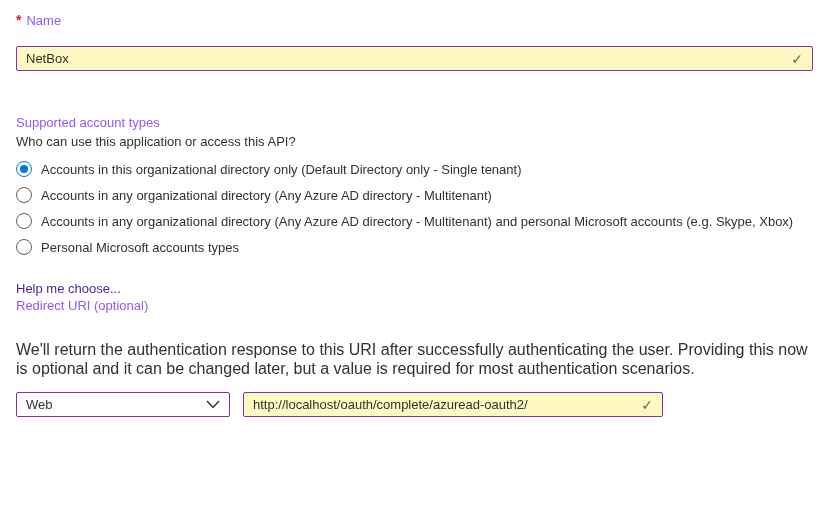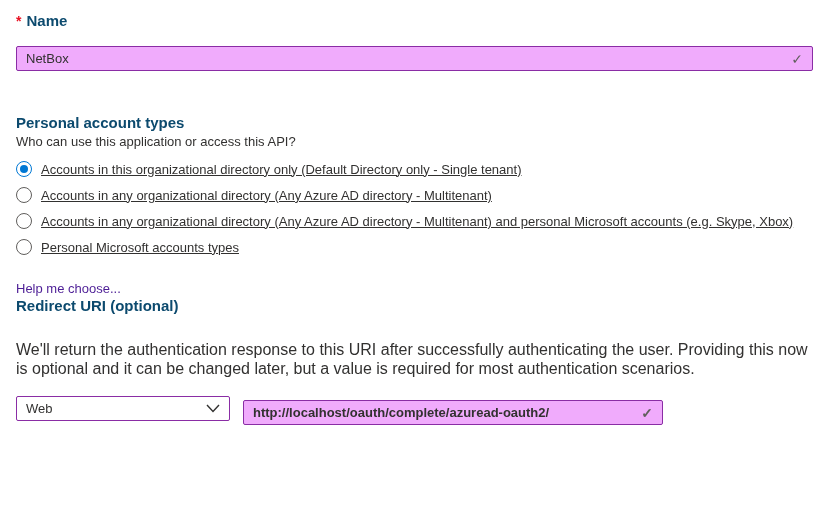--- a/index.html
+++ b/index.html
@@ -6,42 +6,42 @@
   html, body {
     width: 829px; height: 516px;
     background: #ffffff;
     font-family: "Liberation Sans", sans-serif;
     color: #323130;
     overflow: hidden;
   }
   .page { padding: 0 16px; }
 
   .section-title {
-    font-size: 15px;
-    font-weight: 700;
-    color: #0c4a6e;
+    font-size: 13px;
+    font-weight: 400;
+    color: #8b5cf6;
     line-height: 18px;
   }
   .name-title-row { margin-top: 12px; display: flex; align-items: baseline; gap: 5px; }
   .required-marker { color: #e81123; font-size: 14px; font-weight: 600; }
 
   .body-text {
     font-size: 13px;
     line-height: 15px;
     color: #323130;
   }
   .name-desc { margin-top: 14px; }
 
   .text-input {
     margin-top: 16px;
     height: 25px;
     width: 797px;
     border: 1px solid #8a2da5;
     border-radius: 2px;
-    background: #f0abfc;
+    background: #fef9c3;
     display: flex;
     align-items: center;
     padding: 0 9px;
     font-size: 13px;
     color: #323130;
   }
   .valid-icon {
     margin-left: auto;
     color: #605e5c;
     font-size: 14px;
@@ -65,21 +65,21 @@
     border-radius: 50%;
     flex: 0 0 auto;
     display: flex;
     align-items: center;
     justify-content: center;
     background: #ffffff;
   }
   .radio-row.selected .radio-circle { border-color: #0078d4; }
   .radio-dot { width: 8px; height: 8px; border-radius: 50%; background: transparent; }
   .radio-row.selected .radio-dot { background: #0078d4; }
-  .radio-label { font-size: 13px; color: #323130; white-space: nowrap; text-decoration: underline; }
+  .radio-label { font-size: 13px; color: #323130; white-space: nowrap; }
 
   .help-link {
     display: inline-block;
     margin-top: 21px;
     font-size: 13px;
     color: #4c1d95;
     text-decoration: none;
     cursor: pointer;
   }
 
@@ -105,41 +105,41 @@
     border-radius: 2px;
     display: flex;
     align-items: center;
     padding: 0 9px;
     font-size: 13px;
     color: #323130;
     background: #ffffff;
     cursor: pointer;
   }
   .chevron { margin-left: auto; display: flex; align-items: center; }
-  .uri-input { margin-top: 8px; width: 420px; font-weight: bold; }
+  .uri-input { margin-top: 0; width: 420px; }
 </style>
 </head>
 <body>
 
 <div class="page">
 
   
   <div class="name-title-row">
     <span class="required-marker">*</span>
     <span class="section-title">Name</span>
   </div>
 
 
   <div class="text-input">
     <span>NetBox</span>
     <span class="valid-icon">✓</span>
   </div>
 
   
-  <div class="section-title account-title">Personal account types</div>
+  <div class="section-title account-title">Supported account types</div>
 
   <div class="body-text account-question">Who can use this application or access this API?</div>
 
   <ul class="radio-list">
     <li class="radio-row selected">
       <span class="radio-circle">
           <span class="radio-dot"></span>
         </span>
       <span class="radio-label">Accounts in this organizational directory only (Default Directory only - Single tenant)</span>
     </li>

